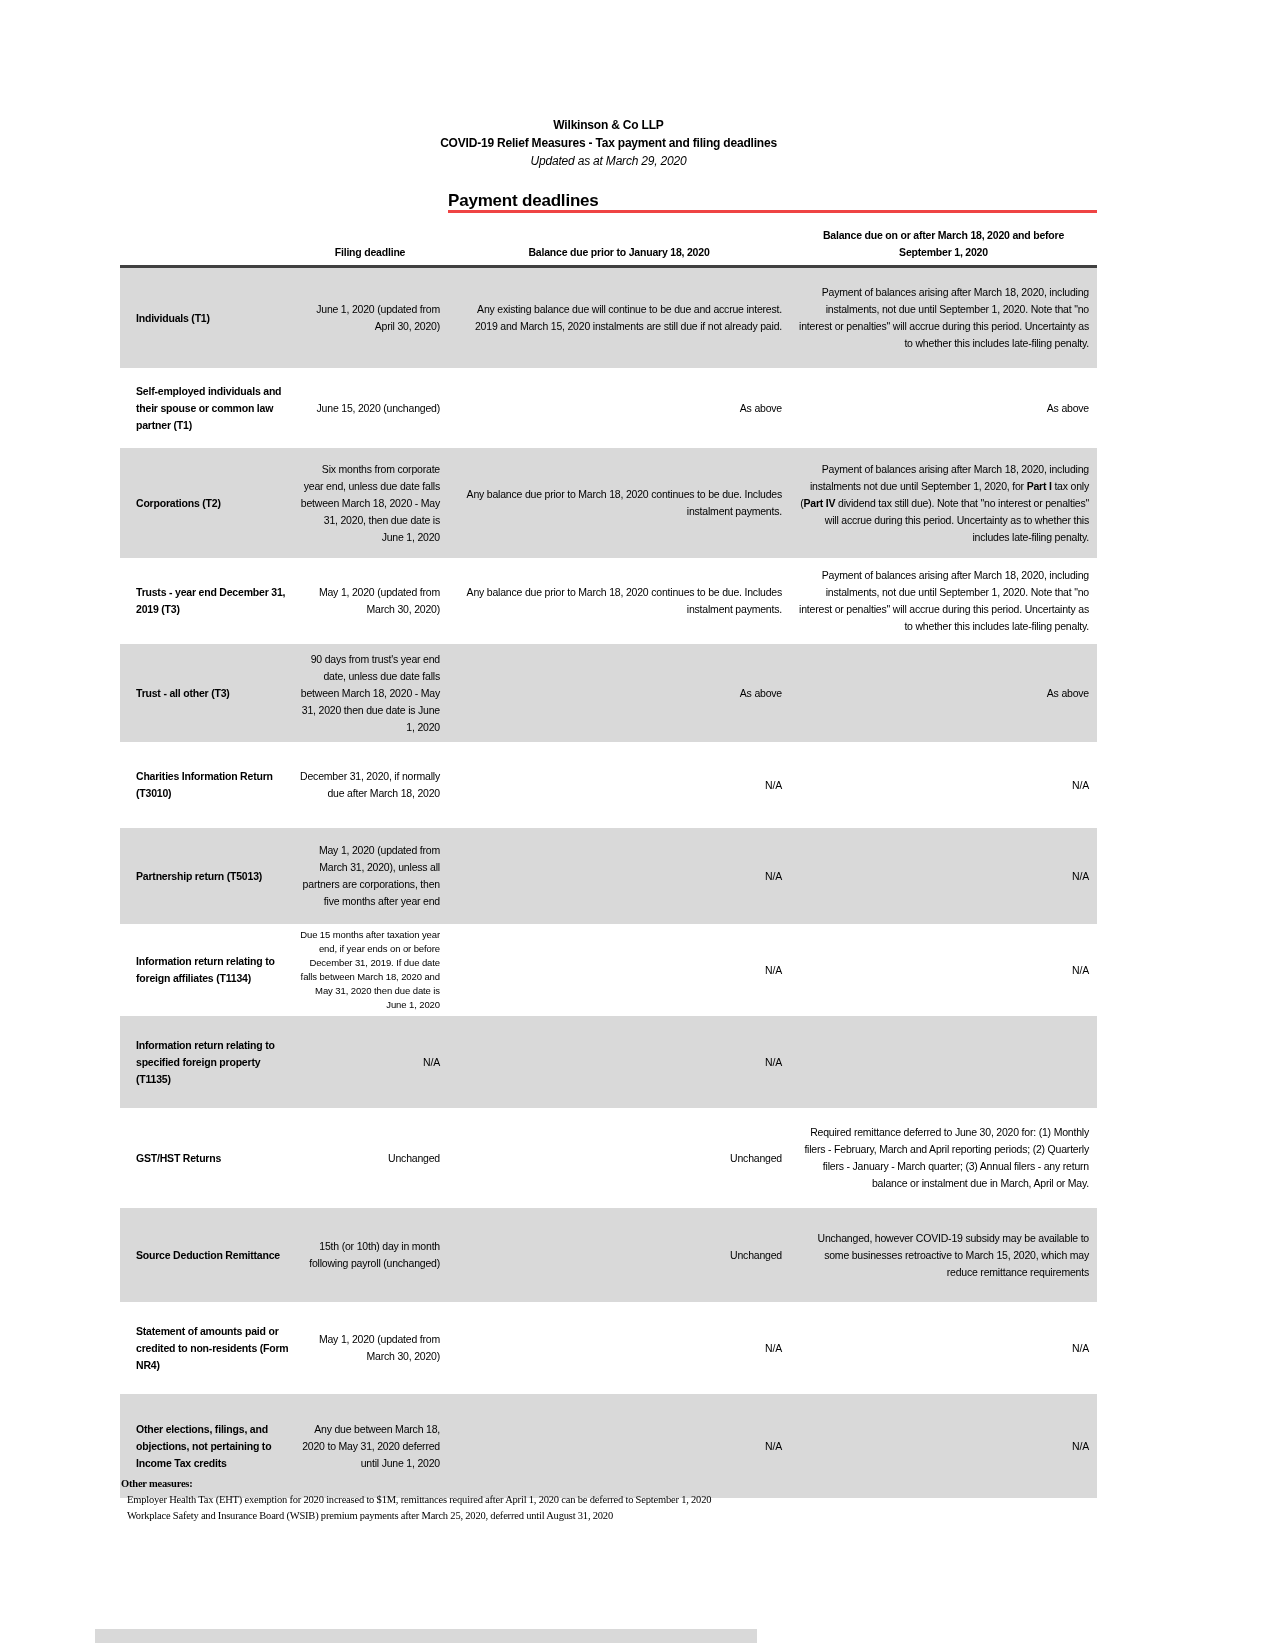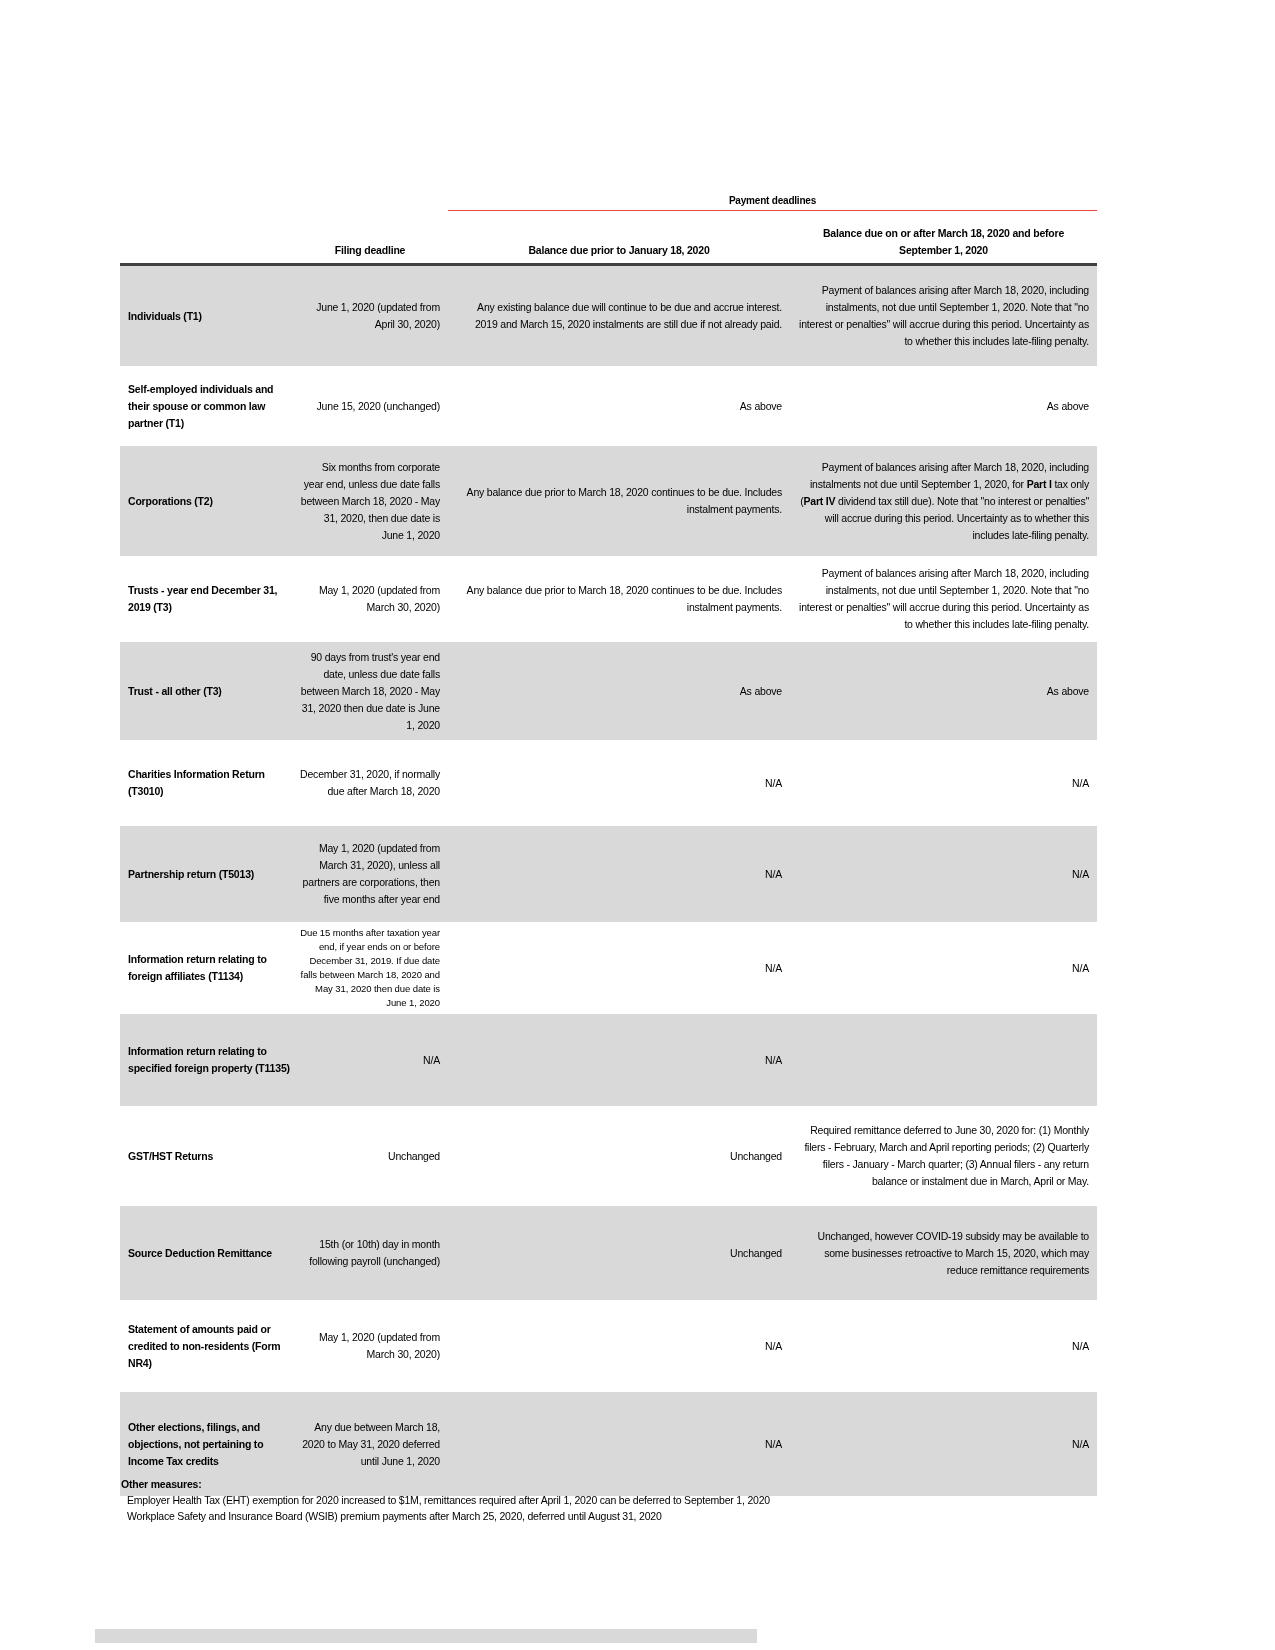--- a/index.html
+++ b/index.html
@@ -21,53 +21,58 @@
   .doc-header .t3{font-size:12px;font-style:italic;line-height:18px;}
 
   
   .tbl{
     position:absolute;top:192px;left:120px;width:977px;
     font-size:10.5px;line-height:17px;letter-spacing:-0.2px;
   }
   .grid{display:grid;grid-template-columns:172px 156px 342px 307px;}
   .grp-row{margin-bottom:2px;}
   .grp{
-    grid-column:3/5;text-align:center;font-weight:bold;font-size:10px;
-    border-bottom:1px solid #ef4444;padding-bottom:1px;
+    grid-column:3/5;text-align:left;font-weight:bold;font-size:17px;
+    border-bottom:3px solid #ef4444;padding-bottom:1px;
   }
   .head-row{align-items:end;border-bottom:3px solid #404040;padding-bottom:4px;}
   .head-cell{text-align:center;font-weight:bold;padding:0 6px;margin-top:12px;}
 
   .row{align-items:center;}
   .row.shaded{background:#d9d9d9;}
   .cell{padding:4px 8px;text-align:right;}
   .cell.label{
     text-align:left;font-weight:bold;
-    padding-left:8px;padding-right:2px;
+    padding-left:0;padding-right:2px;margin-left:16px;
   }
   .cell.small{font-size:9.5px;line-height:14px;letter-spacing:-0.1px;}
 
   
   .doc-footer{
     position:absolute;top:1476px;left:121px;width:1000px;
-    font-size:10.5px;line-height:16px;letter-spacing:-0.2px;
+    font-size:10.5px;line-height:16px;letter-spacing:-0.2px;font-family:Liberation Serif, serif;
   }
   .doc-footer .fh{font-weight:bold;}
   .doc-footer .fl{padding-left:6px;}
 
   .bottom-strip{
     position:absolute;left:95px;top:1629px;width:662px;height:14px;
     background:#d9d9d9;
   }
 </style>
 </head>
 <body>
 
 <div class="page">
 
+  <div class="doc-header">
+    <div class="t1">Wilkinson &amp; Co LLP</div>
+    <div class="t2">COVID-19 Relief Measures - Tax payment and filing deadlines</div>
+    <div class="t3">Updated as at March 29, 2020</div>
+  </div>
 
   <div class="tbl">
 
     <div class="grid grp-row">
       <div class="grp">Payment deadlines</div>
     </div>
 
     <div class="grid head-row">
       <div class="head-cell"></div>
       <div class="head-cell">Filing deadline</div>

